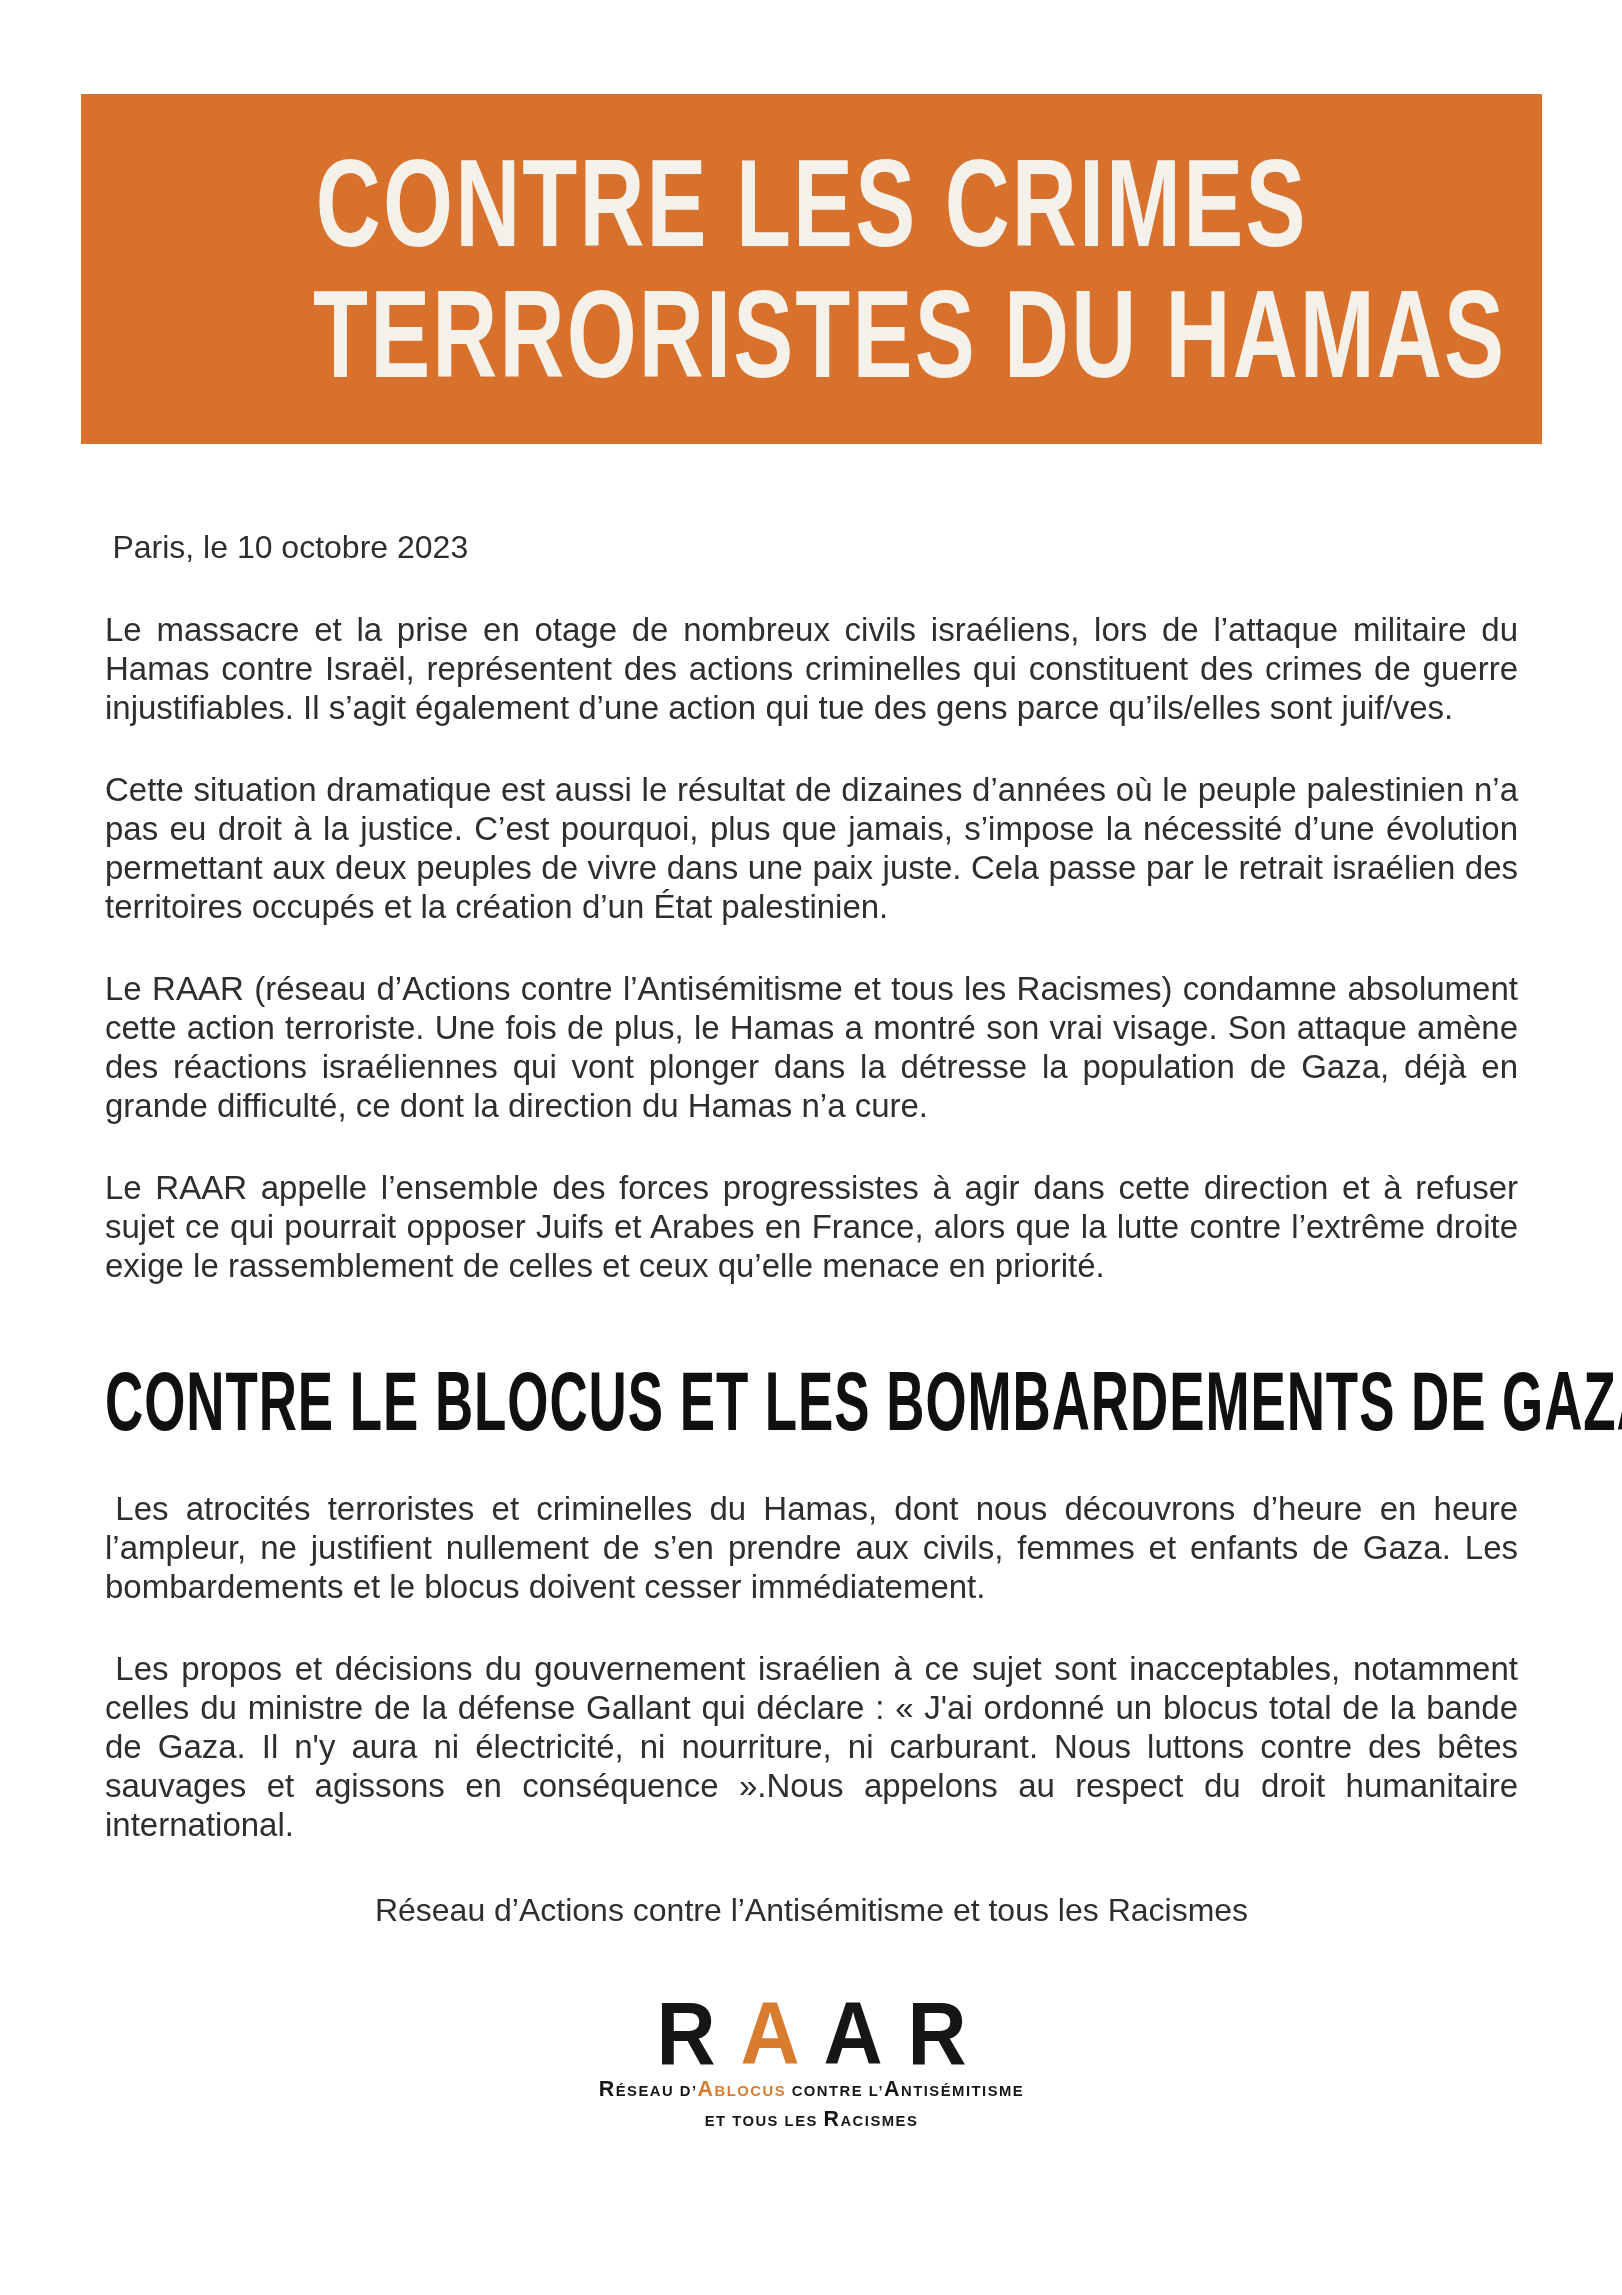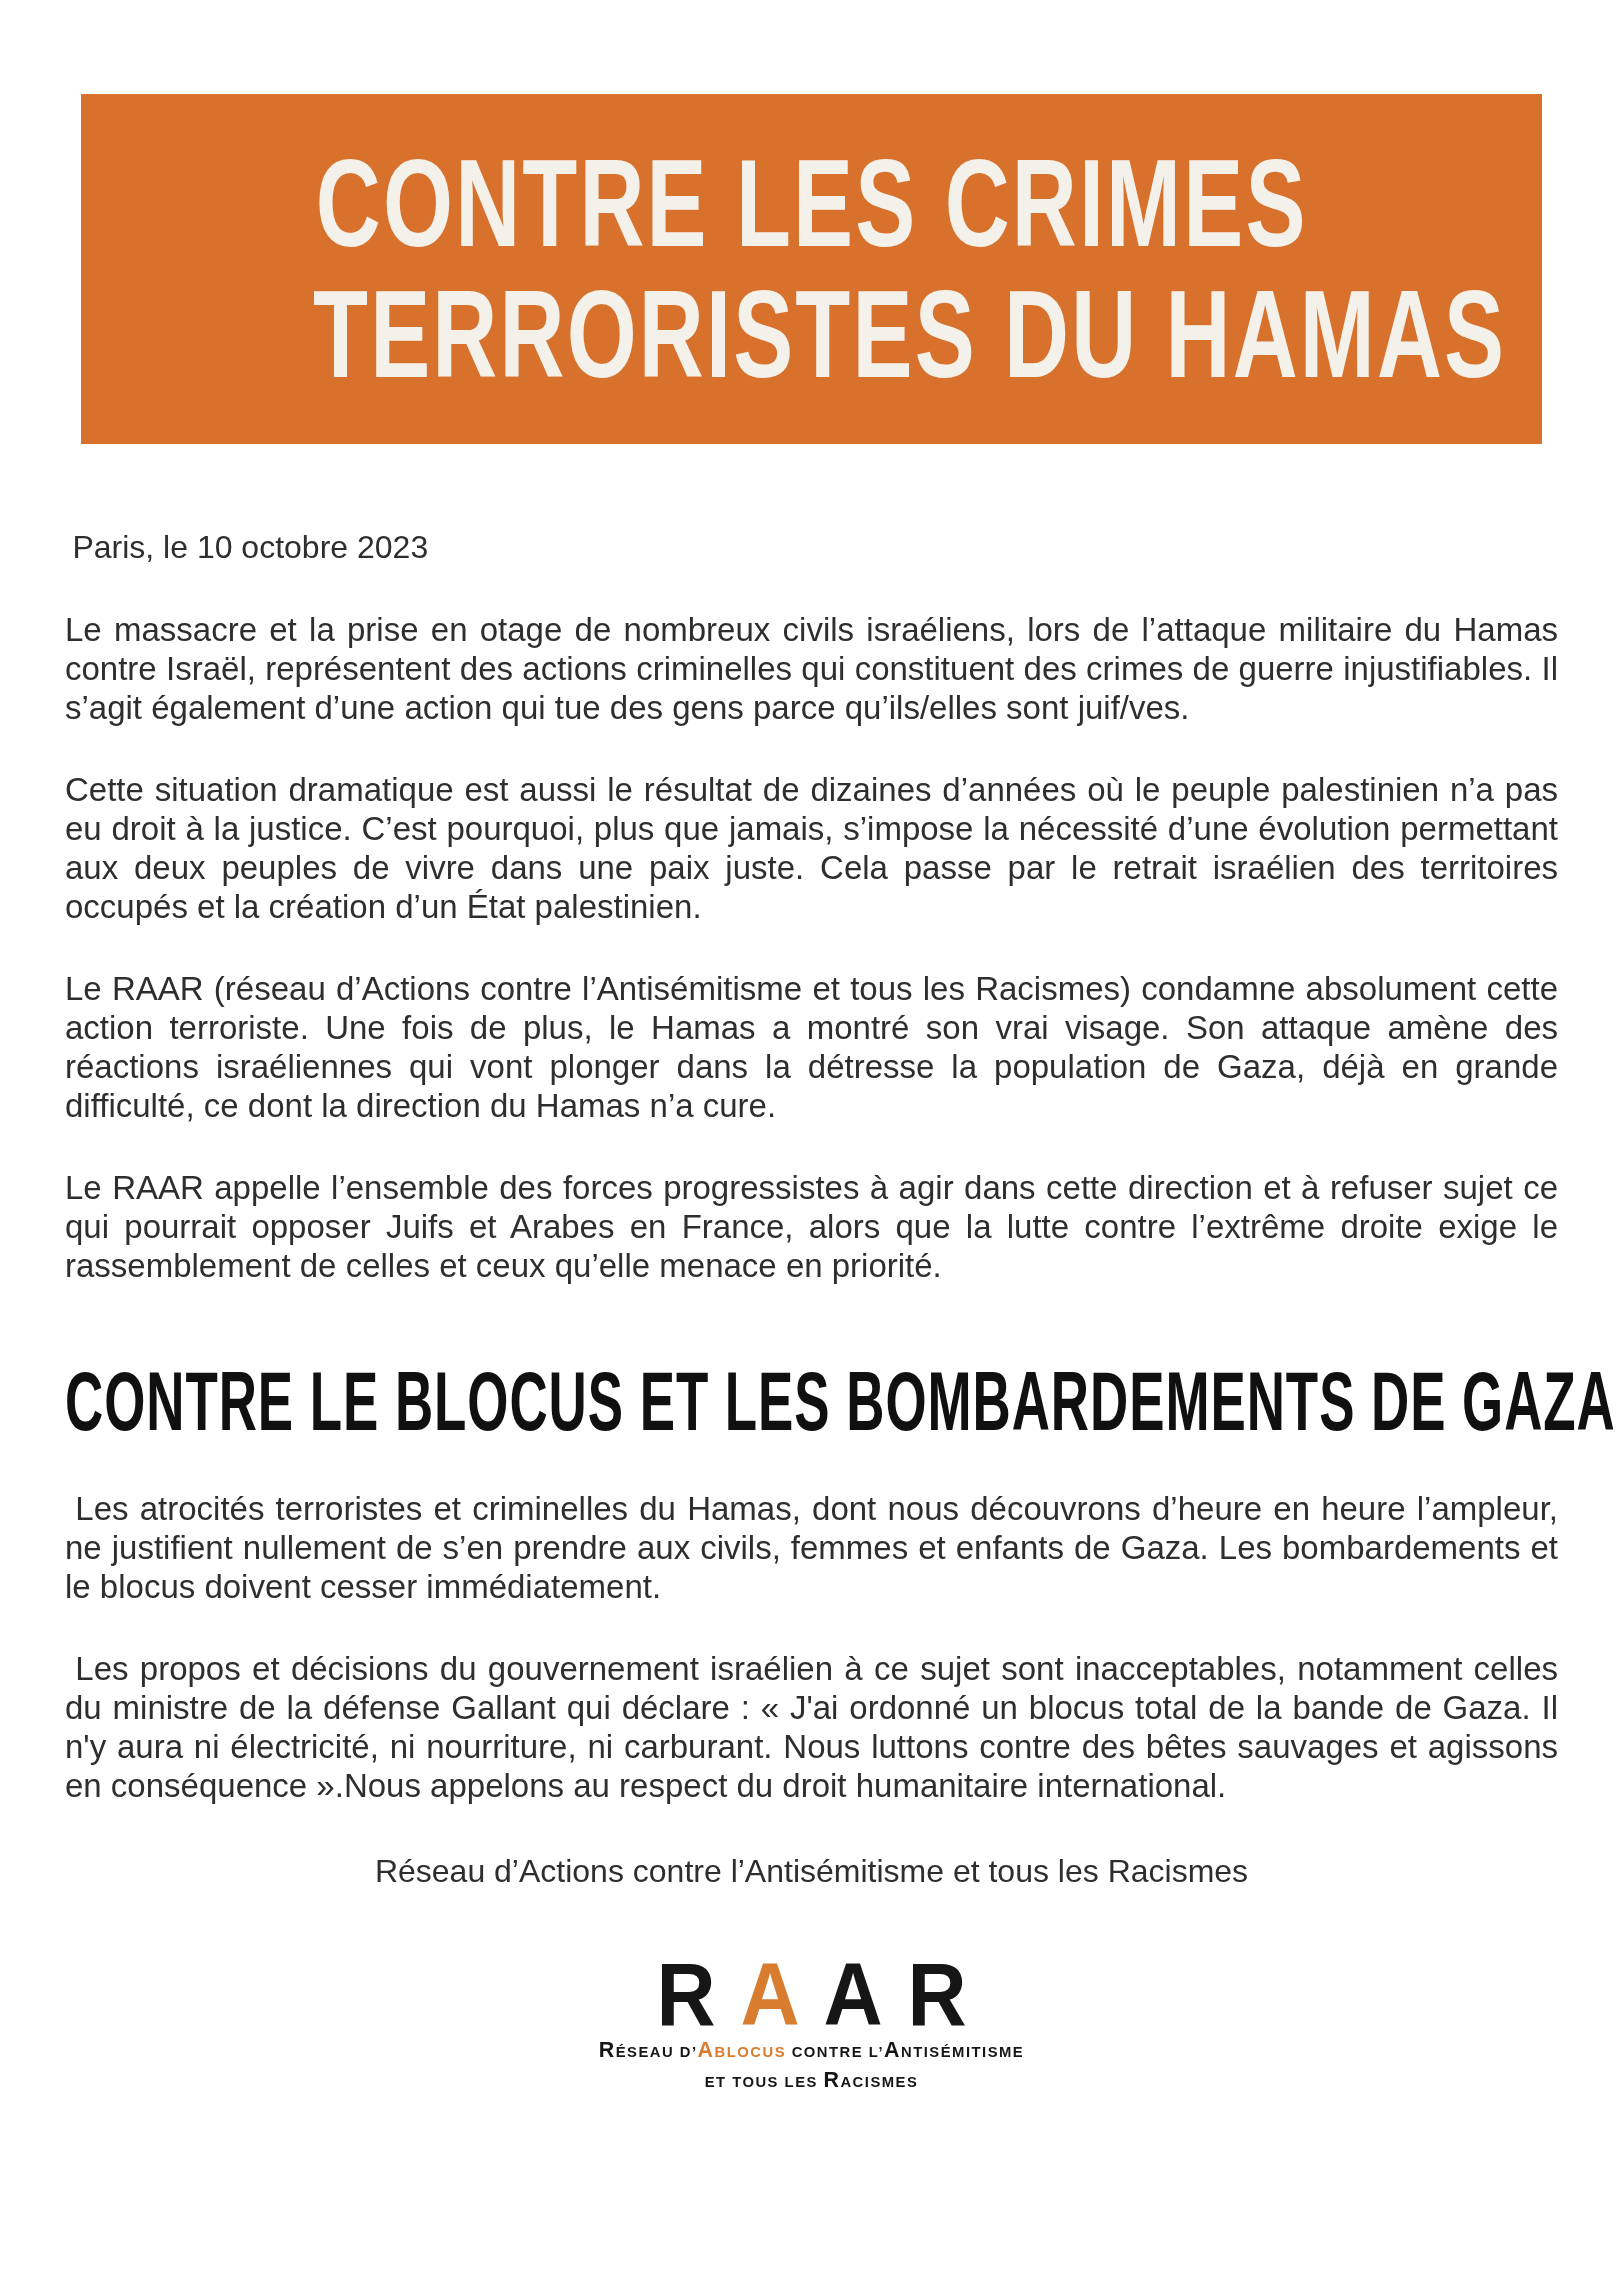--- a/index.html
+++ b/index.html
@@ -15,21 +15,21 @@
     background:#d7712c; text-align:center; padding-top:43px;
   }
   .banner-line { height:131px; line-height:131px; }
   .cond {
     display:inline-block; transform:scaleX(0.72); transform-origin:50% 50%;
     white-space:nowrap; font-weight:800; font-size:125px; letter-spacing:3px;
     color:#f4f1eb;
   }
 
   
-  .content { padding:0 65px; }
+  .content { padding:0 105px; }
   .date { font-size:32px; line-height:38px; margin:84px 0 0; text-indent:7.4px; }
   .para {
     font-size:33px; line-height:39px; text-align:justify;
     margin:43px 0 0; color:#2e2e2e;
   }
   .para.first { margin-top:44px; }
   .indent { text-indent:10.3px; }
 
   .section-headline { margin:71px 0 41px; height:90px; line-height:90px; font-weight:800; }
   .cond-left {

